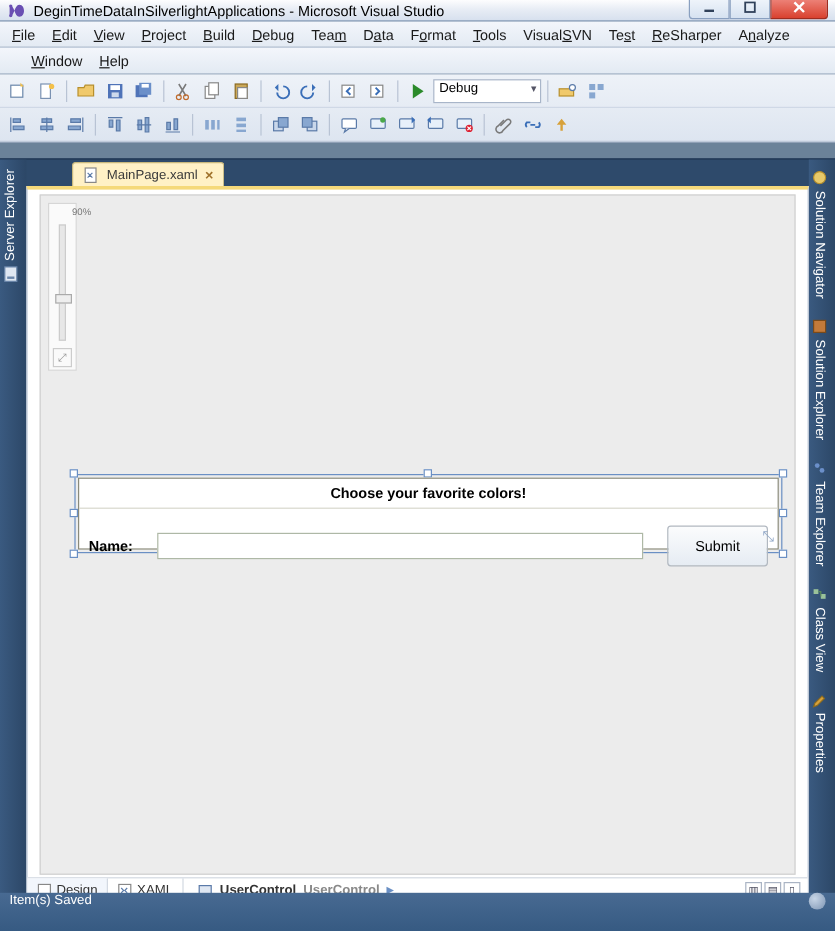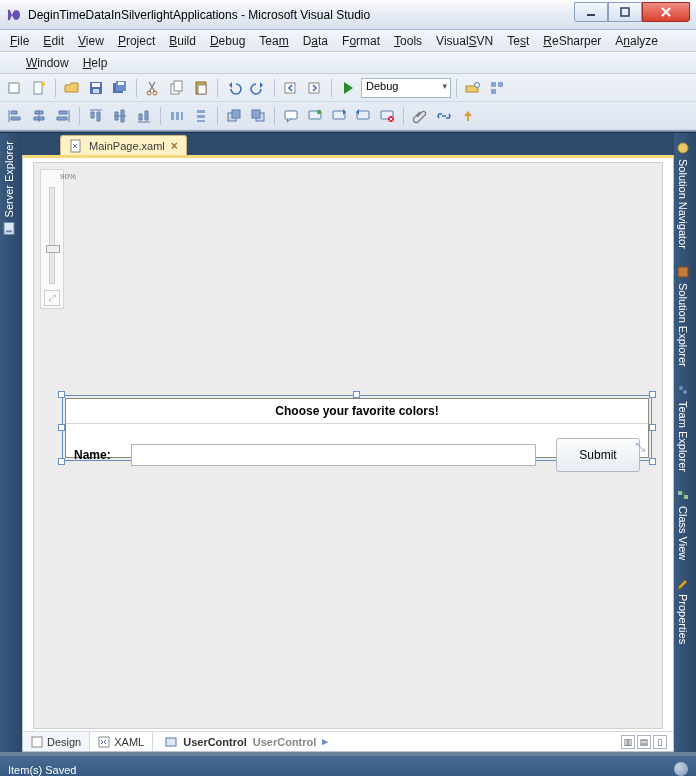--- a/index.html
+++ b/index.html
@@ -1,19 +1,19 @@
 <!DOCTYPE html>
 <html><head>
 <meta charset="utf-8">
 <style>
 * { box-sizing: border-box; margin: 0; padding: 0; font-family: "Segoe UI", Tahoma, sans-serif; }
 body { width: 696px; height: 776px; overflow: hidden; background: #6b8299; }
 
 
-.titlebar { height: 30px; background: linear-gradient(#fdfdfe,#e8edf5 45%,#d7e0ee); display:flex; align-items:center; padding:0 6px; border-bottom:1px solid #9fb2cc; }
+.titlebar { height: 18px; background: linear-gradient(#fdfdfe,#e8edf5 45%,#d7e0ee); display:flex; align-items:center; padding:0 6px; border-bottom:1px solid #9fb2cc; }
 .titlebar .vs-icon { width:16px; height:16px; margin-right:6px; }
 .titlebar .title { font-size:12px; color:#000; flex:1; white-space:nowrap; overflow:hidden; }
 .winbtns { display:flex; gap:0; margin-left:auto; margin-top:-5px;}
 .winbtn { width:34px; height:20px; border:1px solid #8aa0c0; background:linear-gradient(#f3f7fc,#d6e2f1); display:flex; align-items:center; justify-content:center; font-size:10px; color:#30415a;}
 .winbtn.min{border-radius:0 0 0 3px;}
 .winbtn.close { width:48px; background:linear-gradient(#f08d84,#d9412f); color:#fff; border-color:#9e2c20; border-radius:0 0 3px 0;}
 .winbtn svg{display:block;}
 
 
 .menubar { height:22px; background:linear-gradient(#f3f6fb,#e3eaf3); display:flex; align-items:center; padding:0 4px; gap:2px; border-bottom:1px solid #c3cedd;}
@@ -76,21 +76,21 @@
 
 .design-bottom{position:absolute;left:0;right:0;bottom:0;height:20px;background:#fff;border-top:1px solid #d3d9e2;display:flex;align-items:center;font-size:11px;color:#333;}
 .dbtn{padding:0 8px;display:flex;align-items:center;gap:4px;height:100%;border-right:1px solid #d3d9e2;}
 .dbtn.active{background:#f2f6fc;}
 .crumb{margin-left:12px;display:flex;align-items:center;gap:6px;font-weight:bold;}
 .crumb .arrow{color:#6a8fc4;}
 .view-icons{margin-left:auto;margin-right:6px;display:flex;gap:2px;}
 .vi{width:14px;height:14px;border:1px solid #aab4c4;font-size:9px;display:flex;align-items:center;justify-content:center;color:#556;}
 
 
-.statusbar { position:absolute; left:0; right:0; bottom:0; height:20px; background:linear-gradient(#486a92,#365a82); color:#fff; font-size:11px; display:flex; align-items:flex-end; padding:0 8px;}
+.statusbar { position:absolute; left:0; right:0; bottom:0; height:32px; background:linear-gradient(#486a92,#365a82); color:#fff; font-size:11px; display:flex; align-items:flex-start; padding:0 8px;}
 .statusbar .grip{margin-left:auto;width:14px;height:14px;border-radius:50%;background:radial-gradient(circle at 35% 35%,#c7d5e6,#7c94b3);}
 </style>
 </head>
 <body>
 
 <div class="titlebar">
   <svg class="vs-icon" viewBox="0 0 16 16">
       <path fill="#6a4fb3" d="M2 3c4 0 4 10 8 10 3 0 4-3 4-5s-1-5-4-5c-4 0-4 10-8 10"></path>
       <circle cx="3" cy="4" r="1.3" fill="#6a4fb3"></circle>
       <circle cx="3" cy="12" r="1.3" fill="#6a4fb3"></circle>

